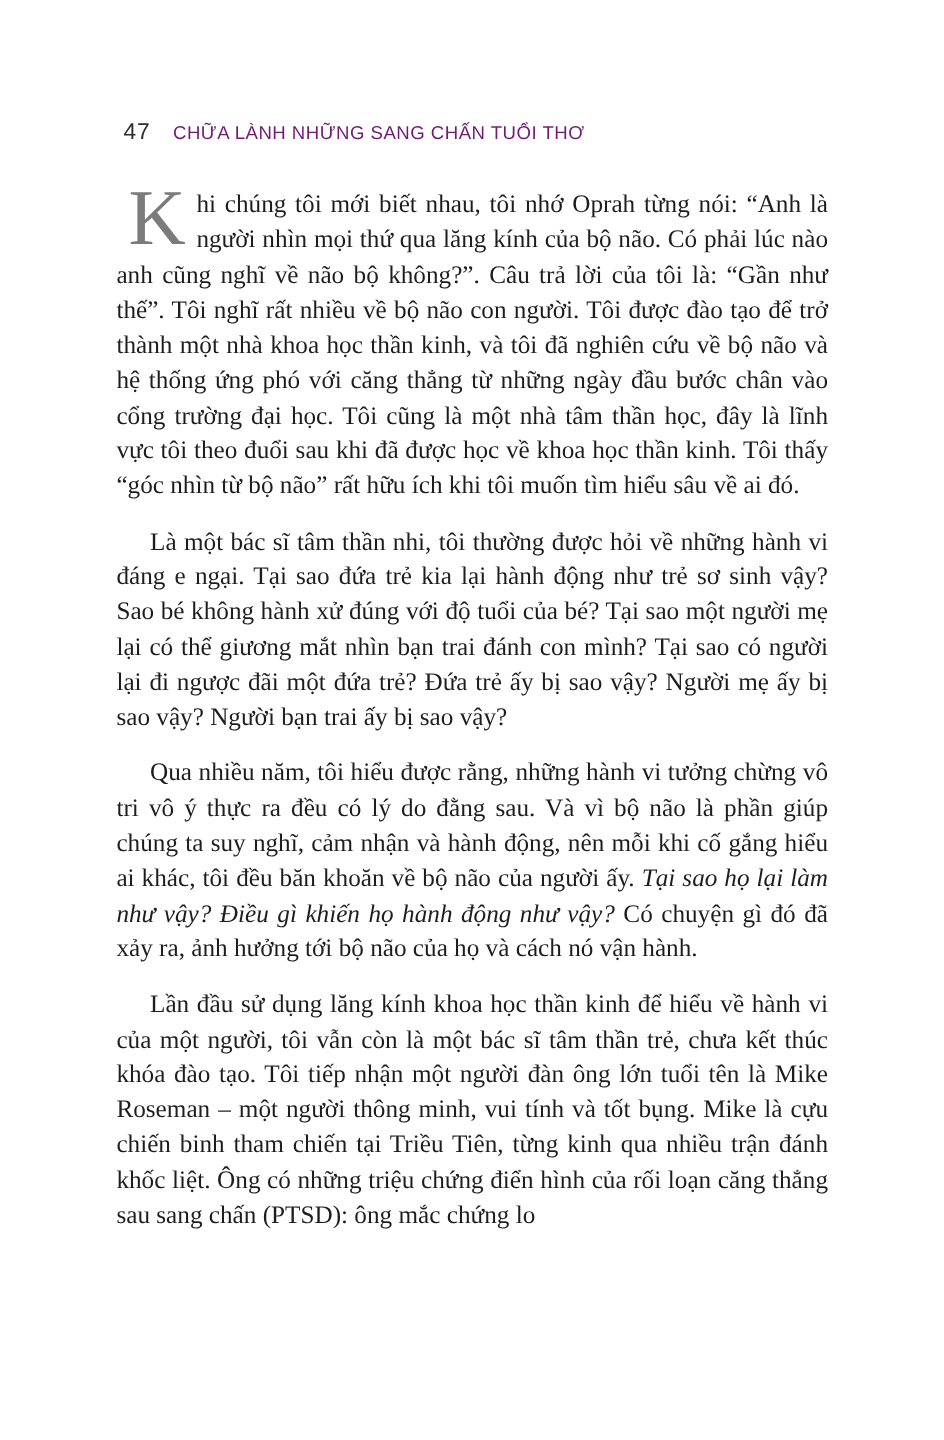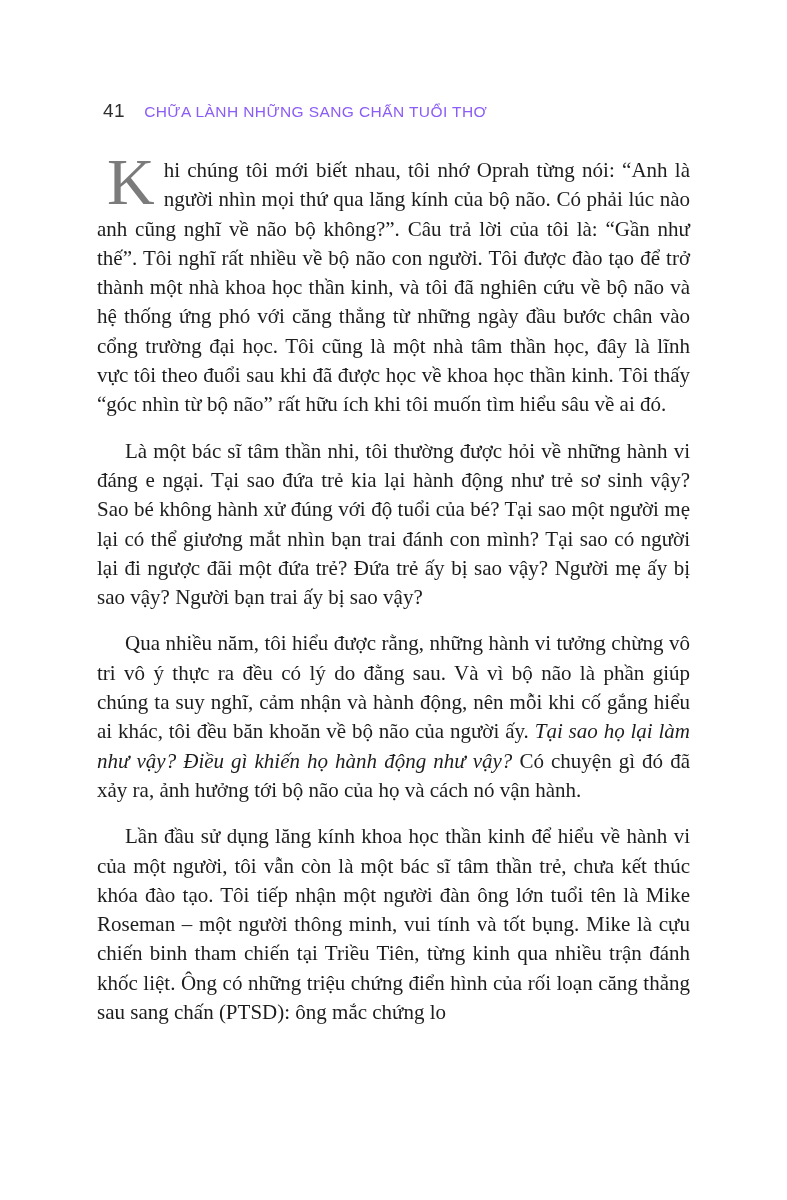--- a/index.html
+++ b/index.html
@@ -27,21 +27,21 @@
   }
   .page-num {
     font-size: 19px;
     font-weight: 400;
     letter-spacing: 0.5px;
   }
   .running-title {
     margin-left: 19px;
     font-size: 15.5px;
     letter-spacing: 0.4px;
-    color: #8b5cf6;
+    color: #701a75;
   }
   .body-text {
     position: absolute;
     top: 156px;
     left: 97px;
     width: 593px;
     font-size: 21px;
     line-height: 29.3px;
     text-align: justify;
     color: #1d1d1d;
@@ -57,21 +57,21 @@
     color: #7b7b7b;
   }
   .ital { font-style: italic; }
 </style>
 </head>
 <body>
 
 <div class="page">
 
   <header class="running-head">
-    <span class="page-num">41</span>
+    <span class="page-num">47</span>
     <span class="running-title">CHỮA LÀNH NHỮNG SANG CHẤN TUỔI THƠ</span>
   </header>
 
   <main class="body-text">
 
     <p class="para">
       <span class="dropcap">K</span><span>hi chúng tôi mới biết nhau, tôi nhớ Oprah từng nói: “Anh là người nhìn mọi thứ qua lăng kính của bộ não. Có phải lúc nào anh cũng nghĩ về não bộ không?”. Câu trả lời của tôi là: “Gần như thế”. Tôi nghĩ rất nhiều về bộ não con người. Tôi được đào tạo để trở thành một nhà khoa học thần kinh, và tôi đã nghiên cứu về bộ não và hệ thống ứng phó với căng thẳng từ những ngày đầu bước chân vào cổng trường đại học. Tôi cũng là một nhà tâm thần học, đây là lĩnh vực tôi theo đuổi sau khi đã được học về khoa học thần kinh. Tôi thấy “góc nhìn từ bộ não” rất hữu ích khi tôi muốn tìm hiểu sâu về ai đó.</span>
     </p>
 
     <p class="para indent">Là một bác sĩ tâm thần nhi, tôi thường được hỏi về những hành vi đáng e ngại. Tại sao đứa trẻ kia lại hành động như trẻ sơ sinh vậy? Sao bé không hành xử đúng với độ tuổi của bé? Tại sao một người mẹ lại có thể giương mắt nhìn bạn trai đánh con mình? Tại sao có người lại đi ngược đãi một đứa trẻ? Đứa trẻ ấy bị sao vậy? Người mẹ ấy bị sao vậy? Người bạn trai ấy bị sao vậy?</p>

